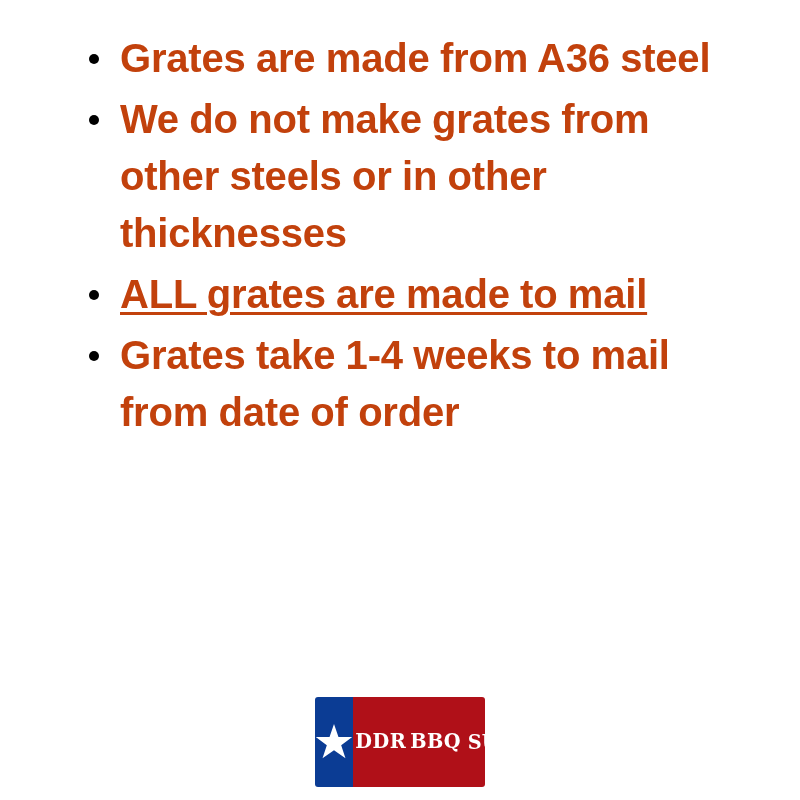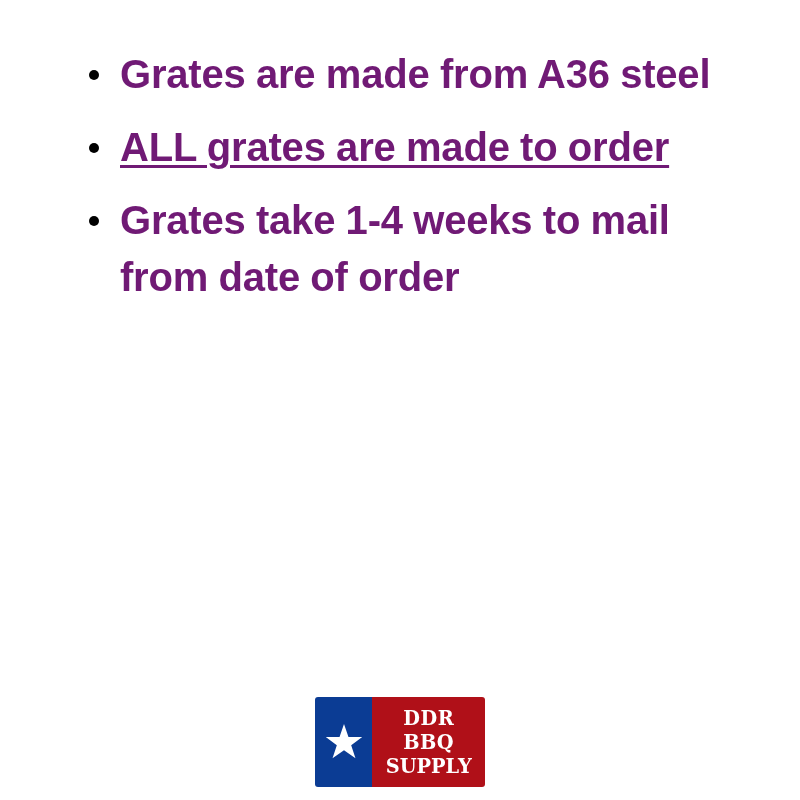--- a/index.html
+++ b/index.html
@@ -29,22 +29,22 @@
     top: 30px;
     width: 672px;
     margin: 0;
     padding: 0;
     list-style: none;
   }
 
   .policy-item {
     position: relative;
     padding-left: 36px;
-    margin: 16px 0 4px 0;
-    color: #701a75;
+    margin: 0 0 4px 0;
+    color: #c2410c;
     font-family: "Liberation Sans", sans-serif;
     font-weight: 700;
     font-size: 40px;
     line-height: 57px;
     letter-spacing: -0.2px;
     word-spacing: -0.5px;
     -webkit-font-smoothing: antialiased;
   }
 
   .policy-item:last-child {
@@ -101,21 +101,21 @@
     width: 38px;
     height: 38px;
     display: block;
   }
 
   #logo-red-panel {
     flex: 1;
     height: 100%;
     background: #b01018;
     display: flex;
-    flex-direction: column;
+    flex-direction: row;
     align-items: center;
     justify-content: center;
     padding: 4px 0 5px 0;
     box-sizing: border-box;
   }
 
   .logo-line {
     color: #ffffff;
     font-family: "DejaVu Serif", serif;
     font-weight: 700;
@@ -135,24 +135,28 @@
 
 <div id="page">
 
   <ul id="policy-list">
 
     <li class="policy-item">
       <span class="bullet-dot"></span>
       <span class="item-text">Grates are made from A36 steel</span>
     </li>
 
+    <li class="policy-item">
+      <span class="bullet-dot"></span>
+      <span class="item-text">We do not make grates from other steels or in other thicknesses</span>
+    </li>
 
     <li class="policy-item underlined">
       <span class="bullet-dot"></span>
-      <span class="item-text">ALL grates are made to order</span>
+      <span class="item-text">ALL grates are made to mail</span>
     </li>
 
     <li class="policy-item">
       <span class="bullet-dot"></span>
       <span class="item-text">Grates take 1-4 weeks to mail from date of order</span>
     </li>
 
 
   </ul>
 

